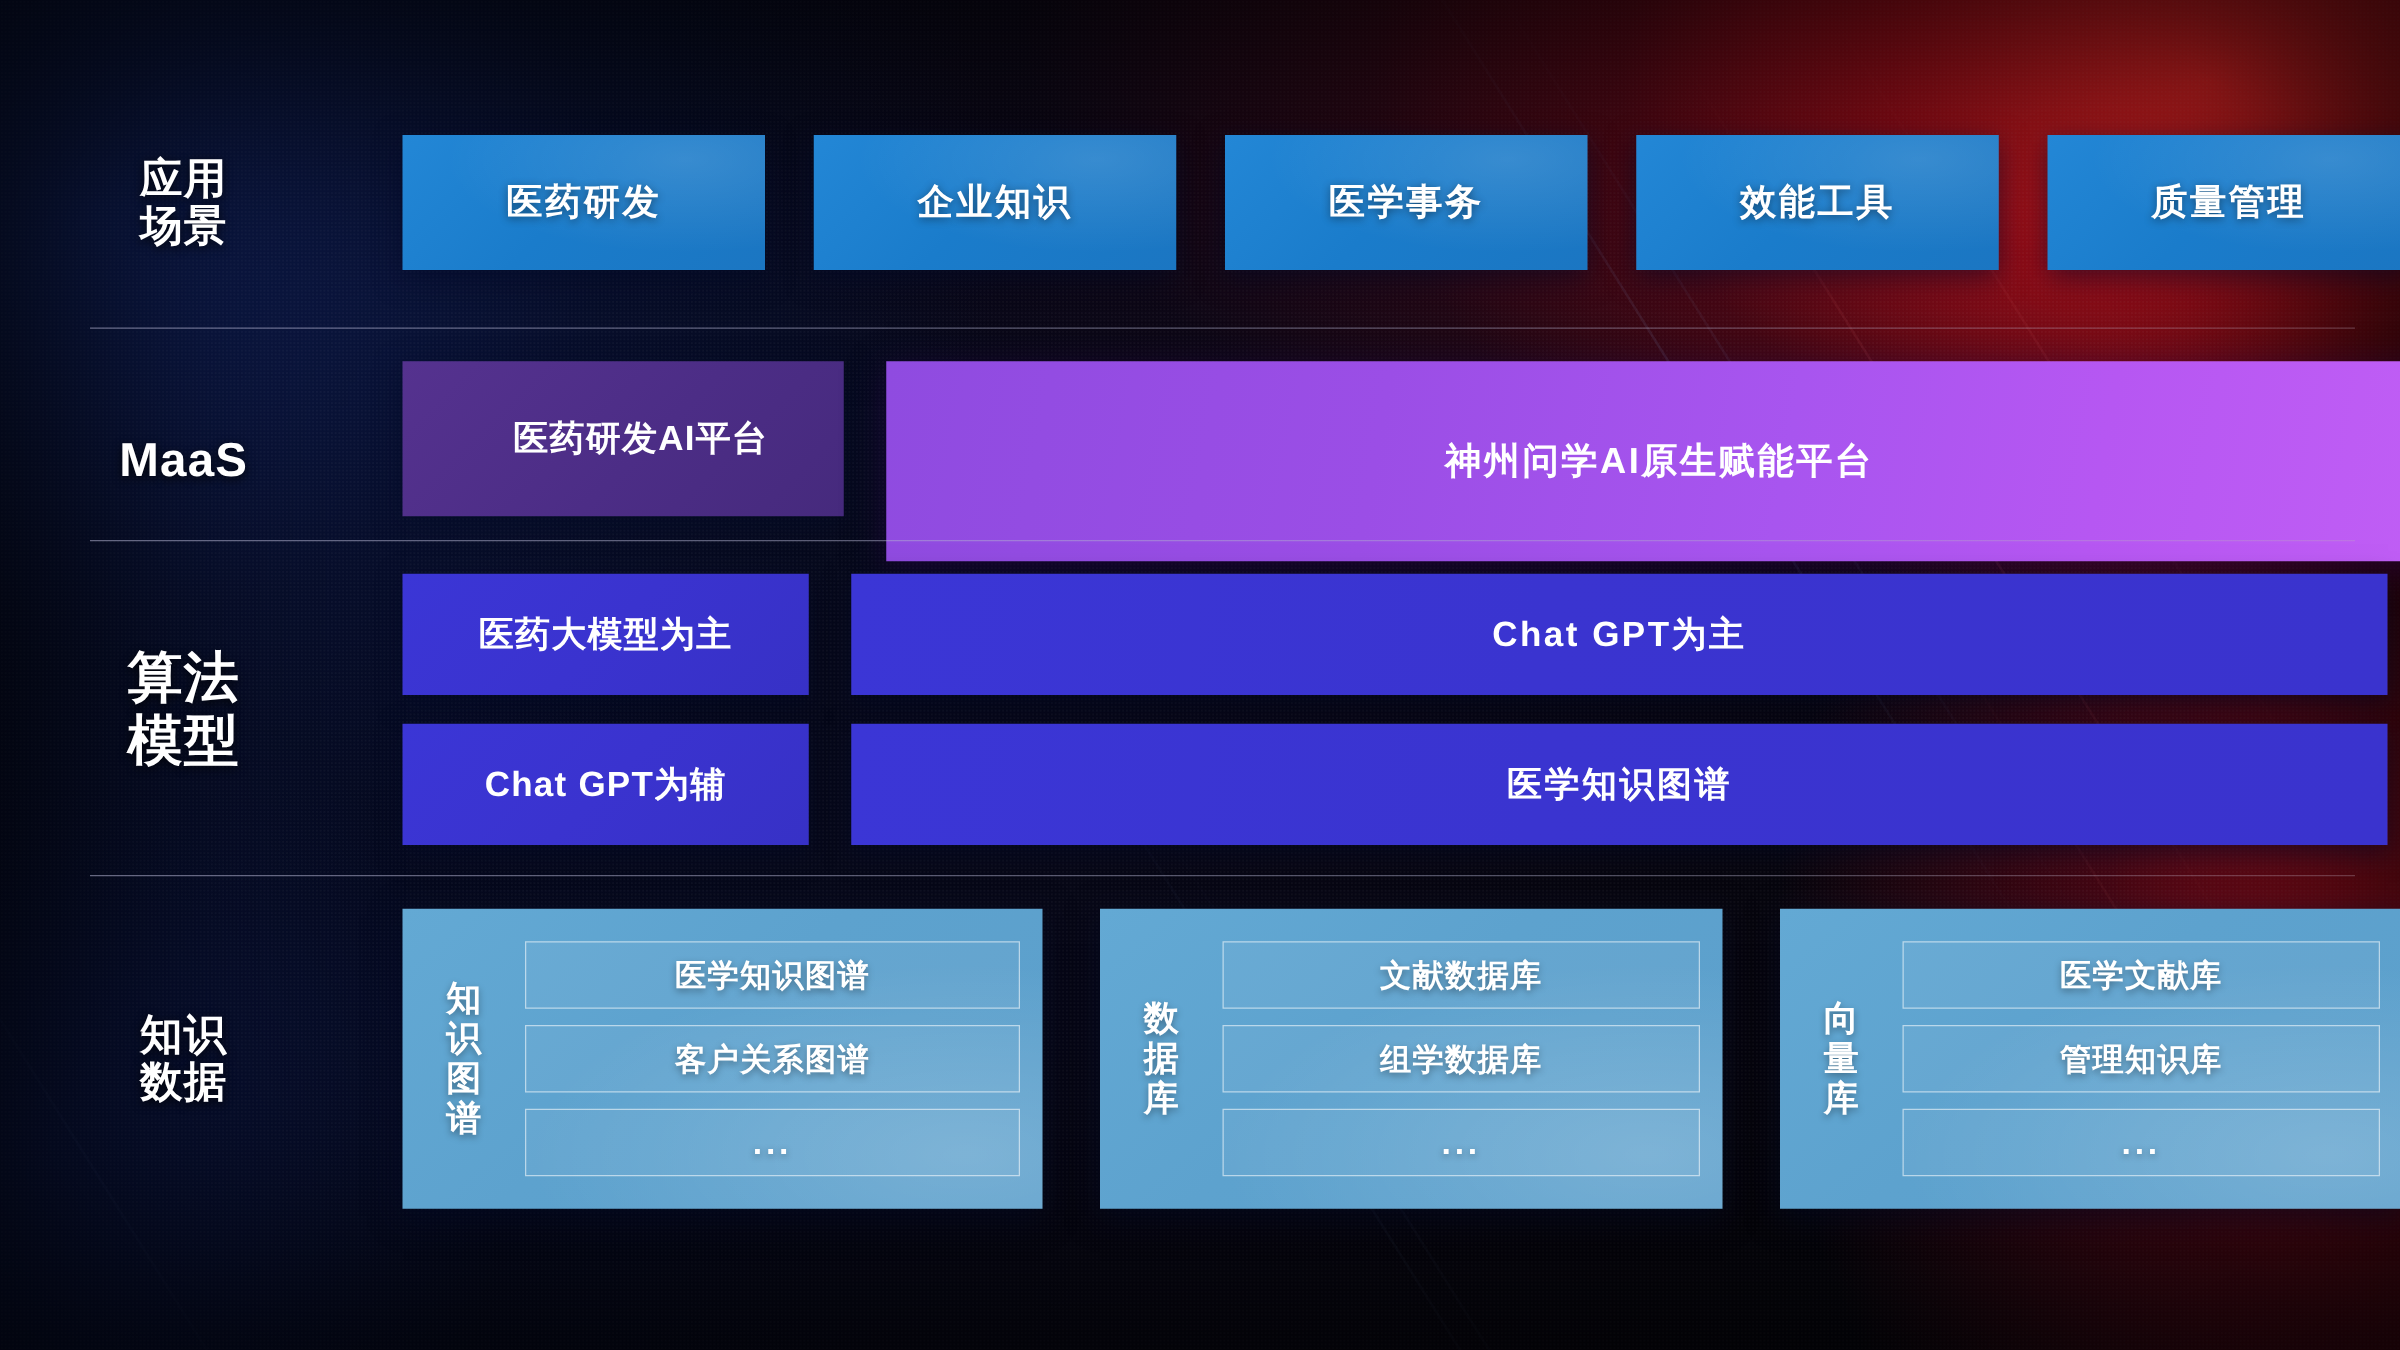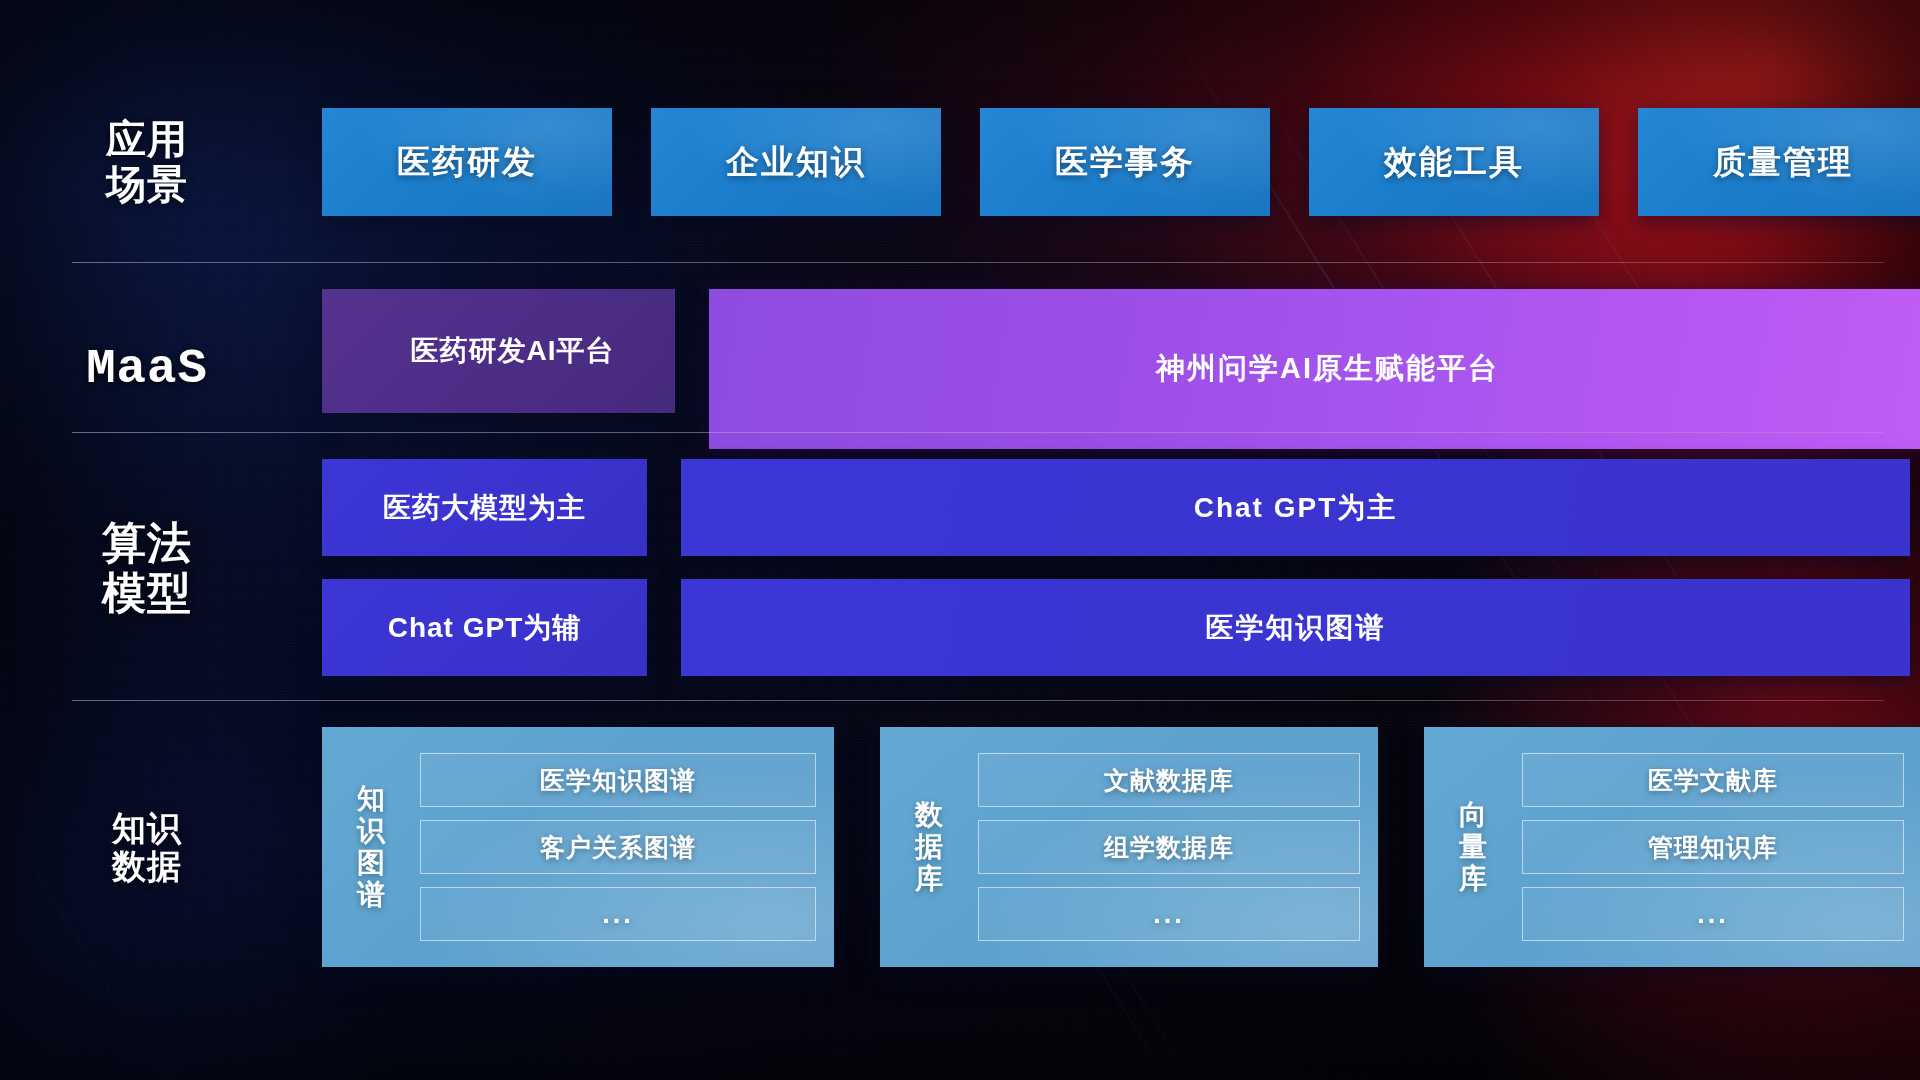--- a/index.html
+++ b/index.html
@@ -44,21 +44,21 @@
   }
   .rowlabel .ln{display:block;}
   .divider{position:absolute;left:72px;right:36px;height:1px;
     background:linear-gradient(90deg,rgba(180,180,210,.55) 0%,rgba(175,175,205,.45) 60%,rgba(190,170,190,.30) 100%);}
 
   
   .scene-wrap{display:flex;gap:39px;}
   .scene-box{
     width:290px;height:108px;display:flex;align-items:center;justify-content:center;
     background:linear-gradient(135deg,#2387d6 0%,#1a7ccb 48%,#1b76c2 100%);
-    color:#fff;font-size:33px;font-weight:bold;letter-spacing:2px;
+    color:#fff;font-size:29px;font-weight:bold;letter-spacing:2px;
     box-shadow:0 6px 22px rgba(0,10,40,.55);
     position:relative;
   }
   .scene-box::after{content:"";position:absolute;inset:0;
     background:radial-gradient(ellipse at 78% 18%, rgba(255,255,255,.13) 0%, rgba(255,255,255,0) 60%);}
   .scene-box span{position:relative;z-index:2;text-shadow:0 2px 7px rgba(0,0,0,.45);}
 
   
   .maas-wrap{display:flex;gap:34px;}
   .maas-left{
@@ -135,21 +135,21 @@
     <div class="streak r" style="left:80%;top:44%;width:700px;transform:rotate(58deg);opacity:.5;"></div>
     <div class="streak" style="left:-4%;top:64%;width:620px;transform:rotate(58deg);opacity:.35;"></div>
   </div>
   <div class="bg-noise"></div>
   <div class="vignette"></div>
 </div>
 
 <div class="stage">
 
   <div class="row" style="left:72px;top:108px;">
-    <div class="rowlabel" style="font-size:40px;">
+    <div class="rowlabel" style="font-size:34px;">
       <span class="ln">应用</span>
       <span class="ln">场景</span>
     </div>
     <div class="scene-wrap" style="margin-left:100px;">
       <div class="scene-box">
           <span>医药研发</span>
         </div>
       <div class="scene-box">
           <span>企业知识</span>
         </div>
@@ -161,21 +161,21 @@
         </div>
       <div class="scene-box">
           <span>质量管理</span>
         </div>
     </div>
   </div>
 
   <div class="divider" style="top:262px;"></div>
 
   <div class="row" style="left:72px;top:289px;">
-    <div class="rowlabel" style="font-size:49px;font-family:Liberation Mono, monospace;">
+    <div class="rowlabel" style="font-size:38px;">
       <span class="ln">MaaS</span>
     </div>
     <div class="maas-wrap" style="margin-left:100px;">
       <div class="maas-left">
           <span>医药研发AI平台</span>
         </div>
       <div class="maas-right">
           <span>神州问学AI原生赋能平台</span>
         </div>
     </div>

